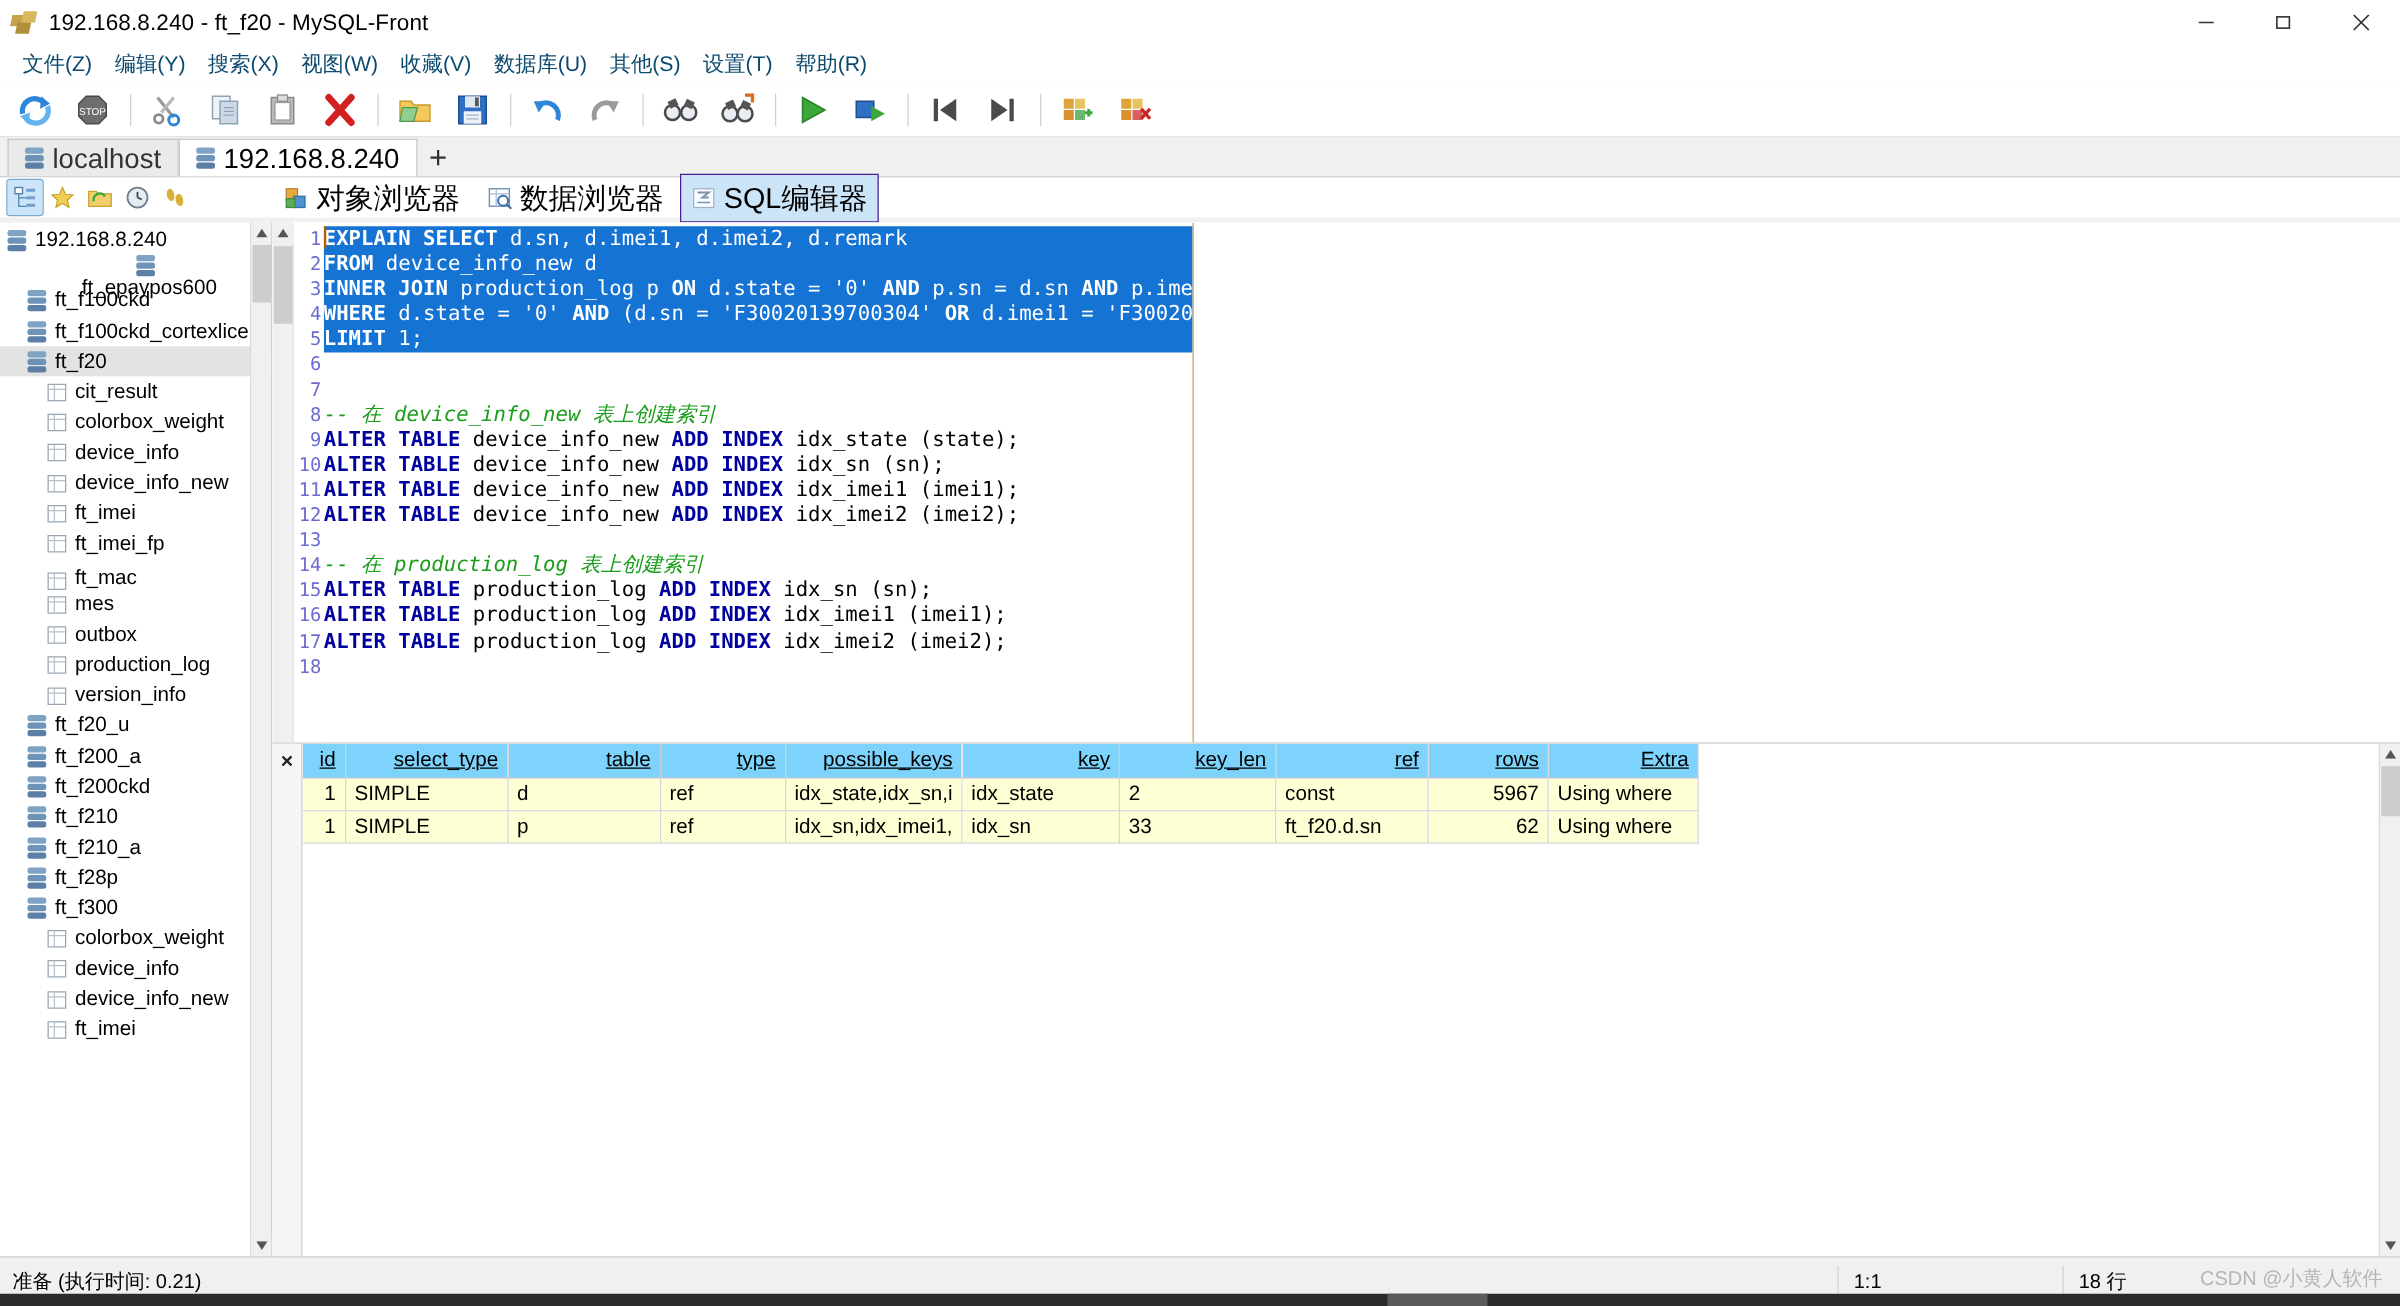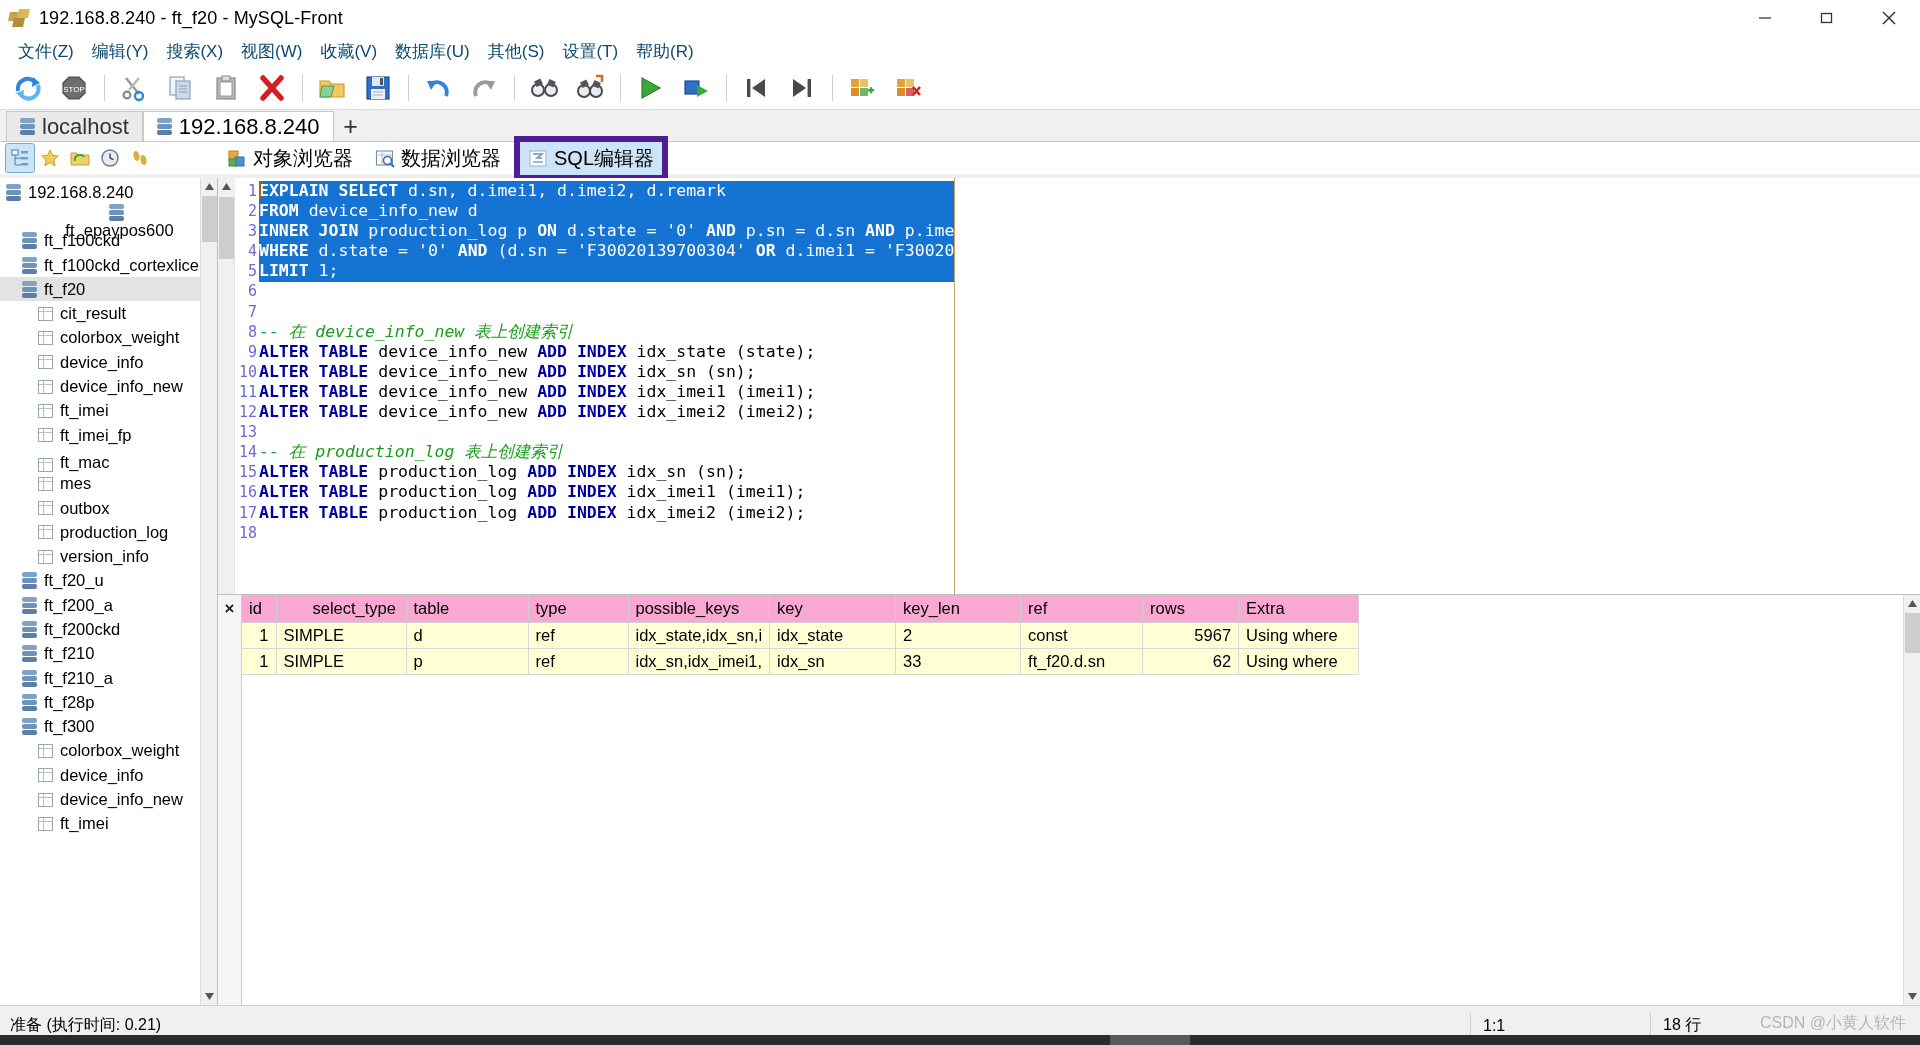--- a/index.html
+++ b/index.html
@@ -49,22 +49,22 @@
   .dbicon i:nth-child(1){ top:0; background:#7fa3c4;}
   .dbicon i:nth-child(2){ top:6px; background:#6d93b8;}
   .dbicon i:nth-child(3){ top:12px; background:#5b7fa6;}
   .ctab-add{ width:34px;height:30px;display:flex;align-items:center;justify-content:center;font-size:25px;color:#333;}
 
   
   .toolbar2{ height:32px; background:#ffffff; display:flex; align-items:center; padding-left:6px; gap:2px;}
   .tb2{ width:28px;height:28px;display:flex;align-items:center;justify-content:center;border-radius:2px;}
   .tb2.sel{ background:#cce4f7; outline:1px solid #7aa9d0;}
   .view-tabs{ display:flex; align-items:center; gap:4px; margin-left:62px;}
-  .vtab{ display:flex;align-items:center;gap:6px;padding:3px 8px;font-size:20px;color:#000;border:1px solid transparent;}
-  .vtab.active{ background:#cce4f7; border:6px solid #4c1d95;}
+  .vtab{ display:flex;align-items:center;gap:6px;padding:3px 8px;font-size:23px;color:#000;border:1px solid transparent;}
+  .vtab.active{ background:#cce4f7; border:1px solid #4c1d95;}
 
   
   .workarea{ position:absolute; left:0; top:178px; right:0; bottom:40px; display:flex; }
 
   
   .sidebar{ width:218px; background:#ffffff; border-right:1px solid #bfbfbf; position:relative; overflow:hidden;}
   .tree{ padding-top:2px; }
   .tnode{ height:24.3px; display:flex; align-items:center; font-size:16.5px; color:#000; white-space:nowrap;}
   .tnode.sel{ background:#e3e3e3; }
   .tnode .ic{ flex:none; margin-right:7px; }
@@ -95,22 +95,22 @@
   .sel-band{ position:absolute; left:0; top:3px; width:695px; height:100.5px; background:#1573d4; }
   .caret{ position:absolute; left:0; top:3px; width:1.5px; height:18px; background:#b06000;}
   .vsplit{ position:absolute; top:0; bottom:0; left:695px; width:1px; background:#c8a46a;}
 
   
   .result{ flex:1; background:#fff; position:relative; overflow:hidden; display:flex;}
   .grid-close{ width:24px; background:#f5f5f5; border-right:1px solid #cfcfcf; padding-top:4px; text-align:center;}
   .grid-close span{ font-size:17px; font-weight:bold; color:#222; cursor:pointer;}
   .gridwrap{ flex:1; position:relative; overflow:hidden;}
   table.grid{ border-collapse:collapse; font-size:16.5px; table-layout:fixed;}
-  table.grid th{ background:#f9a8d4; border:1px solid #cfcfcf; border-top:none; border-left:none;
-                 font-weight:normal; text-align:left; padding:4px 7px; height:27px; white-space:nowrap; overflow:hidden;}
+  table.grid th{ background:#7dd3fc; border:1px solid #cfcfcf; border-top:none; border-left:none;
+                 font-weight:normal; text-align:right; padding:4px 7px; height:27px; white-space:nowrap; overflow:hidden;text-decoration:underline;}
   table.grid td{ background:#ffffff; border:1px solid #d8d8d8; border-top:none; border-left:none;
                  padding:3px 7px; height:24px; white-space:nowrap; overflow:hidden;}
   table.grid tr.row td{ background:#feffd4; }
   table.grid td.num{ text-align:right; }
   .grid-vscroll{ position:absolute; right:0; top:0; width:17px; bottom:0; background:#f0f0f0; border-left:1px solid #dcdcdc;}
   .grid-vscroll .thumb{ position:absolute; left:1px; top:18px; width:15px; height:40px; background:#cdcdcd;}
 
   
   .statusbar{ position:absolute; left:0; right:0; bottom:0; height:40px; background:#f0f0f0;
               border-top:1px solid #d0d0d0; display:flex; align-items:center; font-size:16px; color:#000;}

